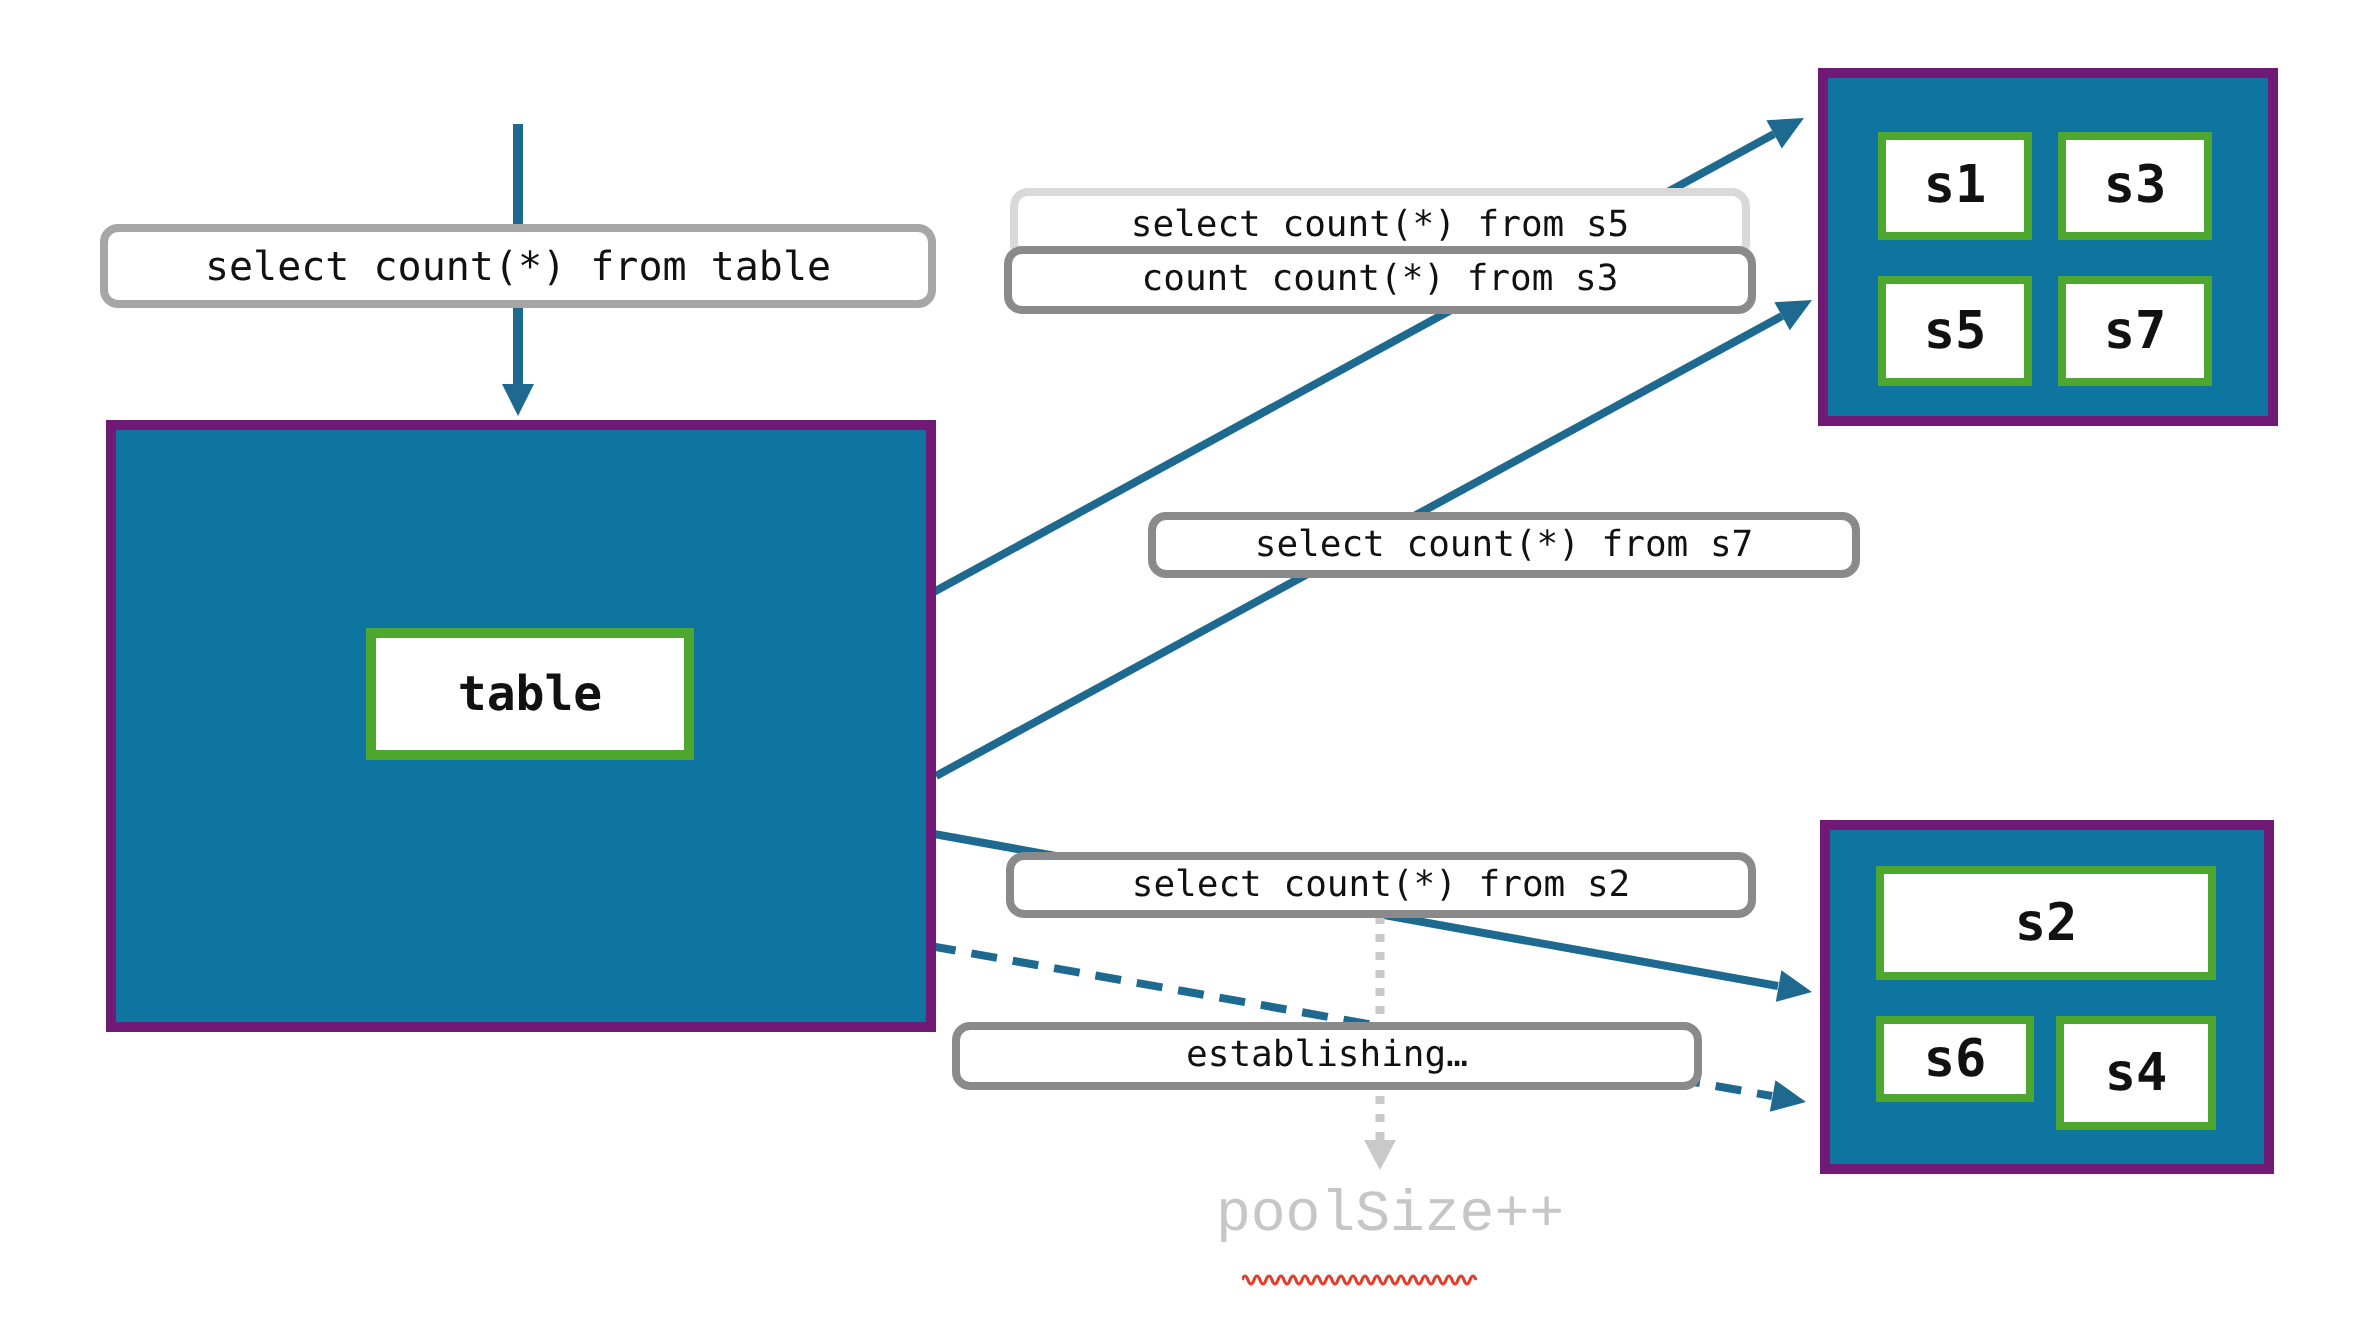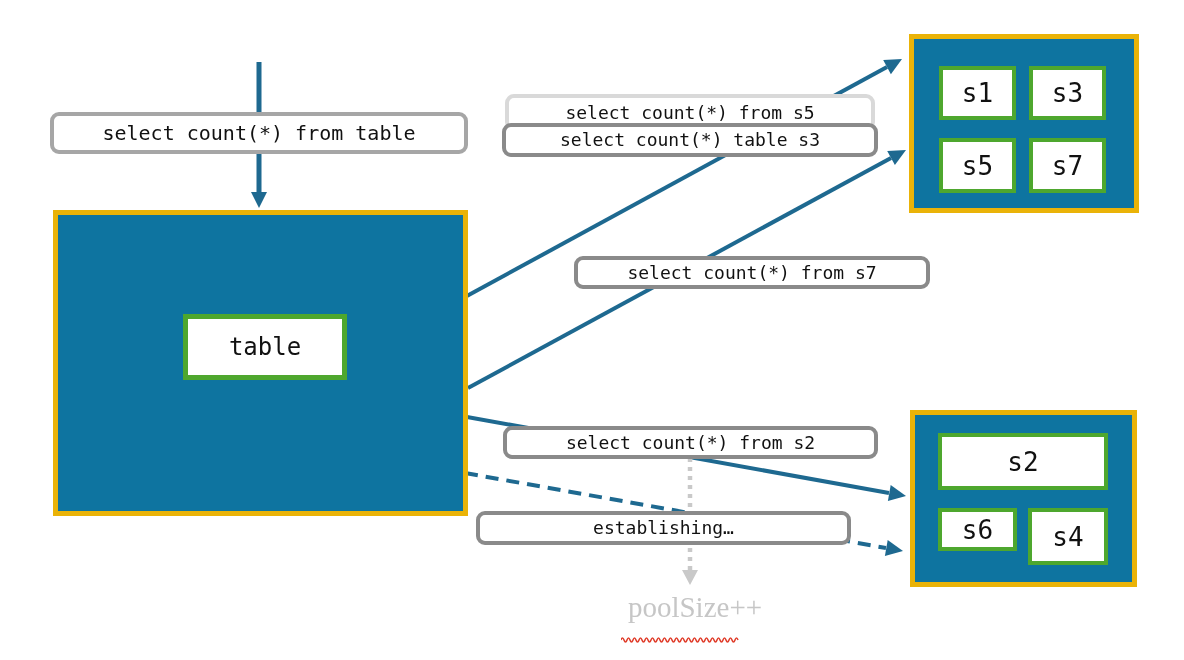--- a/index.html
+++ b/index.html
@@ -1,27 +1,27 @@
 <!DOCTYPE html>
 <html><head>
 <meta charset="utf-8">
 <style>
   html,body{margin:0;padding:0;background:#ffffff;}
   .canvas{position:relative;width:1184px;height:660px;background:#ffffff;overflow:hidden;
           font-family:"DejaVu Sans Mono",monospace;}
   svg.lines{position:absolute;left:0;top:0;z-index:1;}
-  .node{position:absolute;box-sizing:border-box;background:#0e74a0;border:5px solid #eab308;z-index:2;}
+  .node{position:absolute;box-sizing:border-box;background:#0e74a0;border:5px solid #701a75;z-index:2;font-weight:bold;}
   .qlabel{position:absolute;box-sizing:border-box;background:#ffffff;border:4px solid #8a8a8a;
           border-radius:9px;color:#111;display:flex;align-items:center;justify-content:center;
           font-size:18px;line-height:1;z-index:3;white-space:nowrap;}
   .qlabel.faded{border-color:#d9d9d9;z-index:2;}
   .shard{position:absolute;box-sizing:border-box;background:#ffffff;border:4px solid #4ea72e;
          color:#111;display:flex;align-items:center;justify-content:center;font-size:26px;z-index:3;}
   .pool{position:absolute;left:598px;top:591px;width:194px;text-align:center;
-        font-family:Liberation Serif, serif;font-size:29px;color:#c6c6c6;z-index:3;}
+        font-family:Liberation Mono, monospace;font-size:29px;color:#c6c6c6;z-index:3;}
   .squiggle{position:absolute;left:621px;top:635px;z-index:3;}
 </style>
 </head>
 <body>
 
 <div class="canvas">
 
   <svg class="lines" width="1184" height="660">
     <g fill="#1e6990" stroke="#1e6990">
       <line x1="259" y1="62" x2="259" y2="194" stroke-width="5"></line>
@@ -50,21 +50,21 @@
   </svg>
 
   <div class="node" style="left:53px;top:210px;width:415px;height:306px">
     <div class="shard" style="left:125px;top:99px;width:164px;height:66px;font-size:24px;border-width:5px">table</div>
   </div>
 
   <div class="qlabel" style="left:50px;top:112px;width:418px;height:42px;font-size:20px;border-color:#a6a6a6">select count(*) from table</div>
 
   <div class="qlabel faded" style="left:505px;top:94px;width:370px;height:37px">select count(*) from s5</div>
 
-  <div class="qlabel" style="left:502px;top:123px;width:376px;height:34px">select count(*) table s3</div>
+  <div class="qlabel" style="left:502px;top:123px;width:376px;height:34px">count count(*) from s3</div>
 
   <div class="qlabel" style="left:574px;top:256px;width:356px;height:33px">select count(*) from s7</div>
 
   <div class="qlabel" style="left:503px;top:426px;width:375px;height:33px">select count(*) from s2</div>
 
   <div class="qlabel" style="left:476px;top:511px;width:375px;height:34px">establishing…</div>
 
   <div class="node" style="left:909px;top:34px;width:230px;height:179px">
     <div class="shard" style="left:25px;top:27px;width:77px;height:54px">s1</div>
     <div class="shard" style="left:115px;top:27px;width:77px;height:54px">s3</div>

